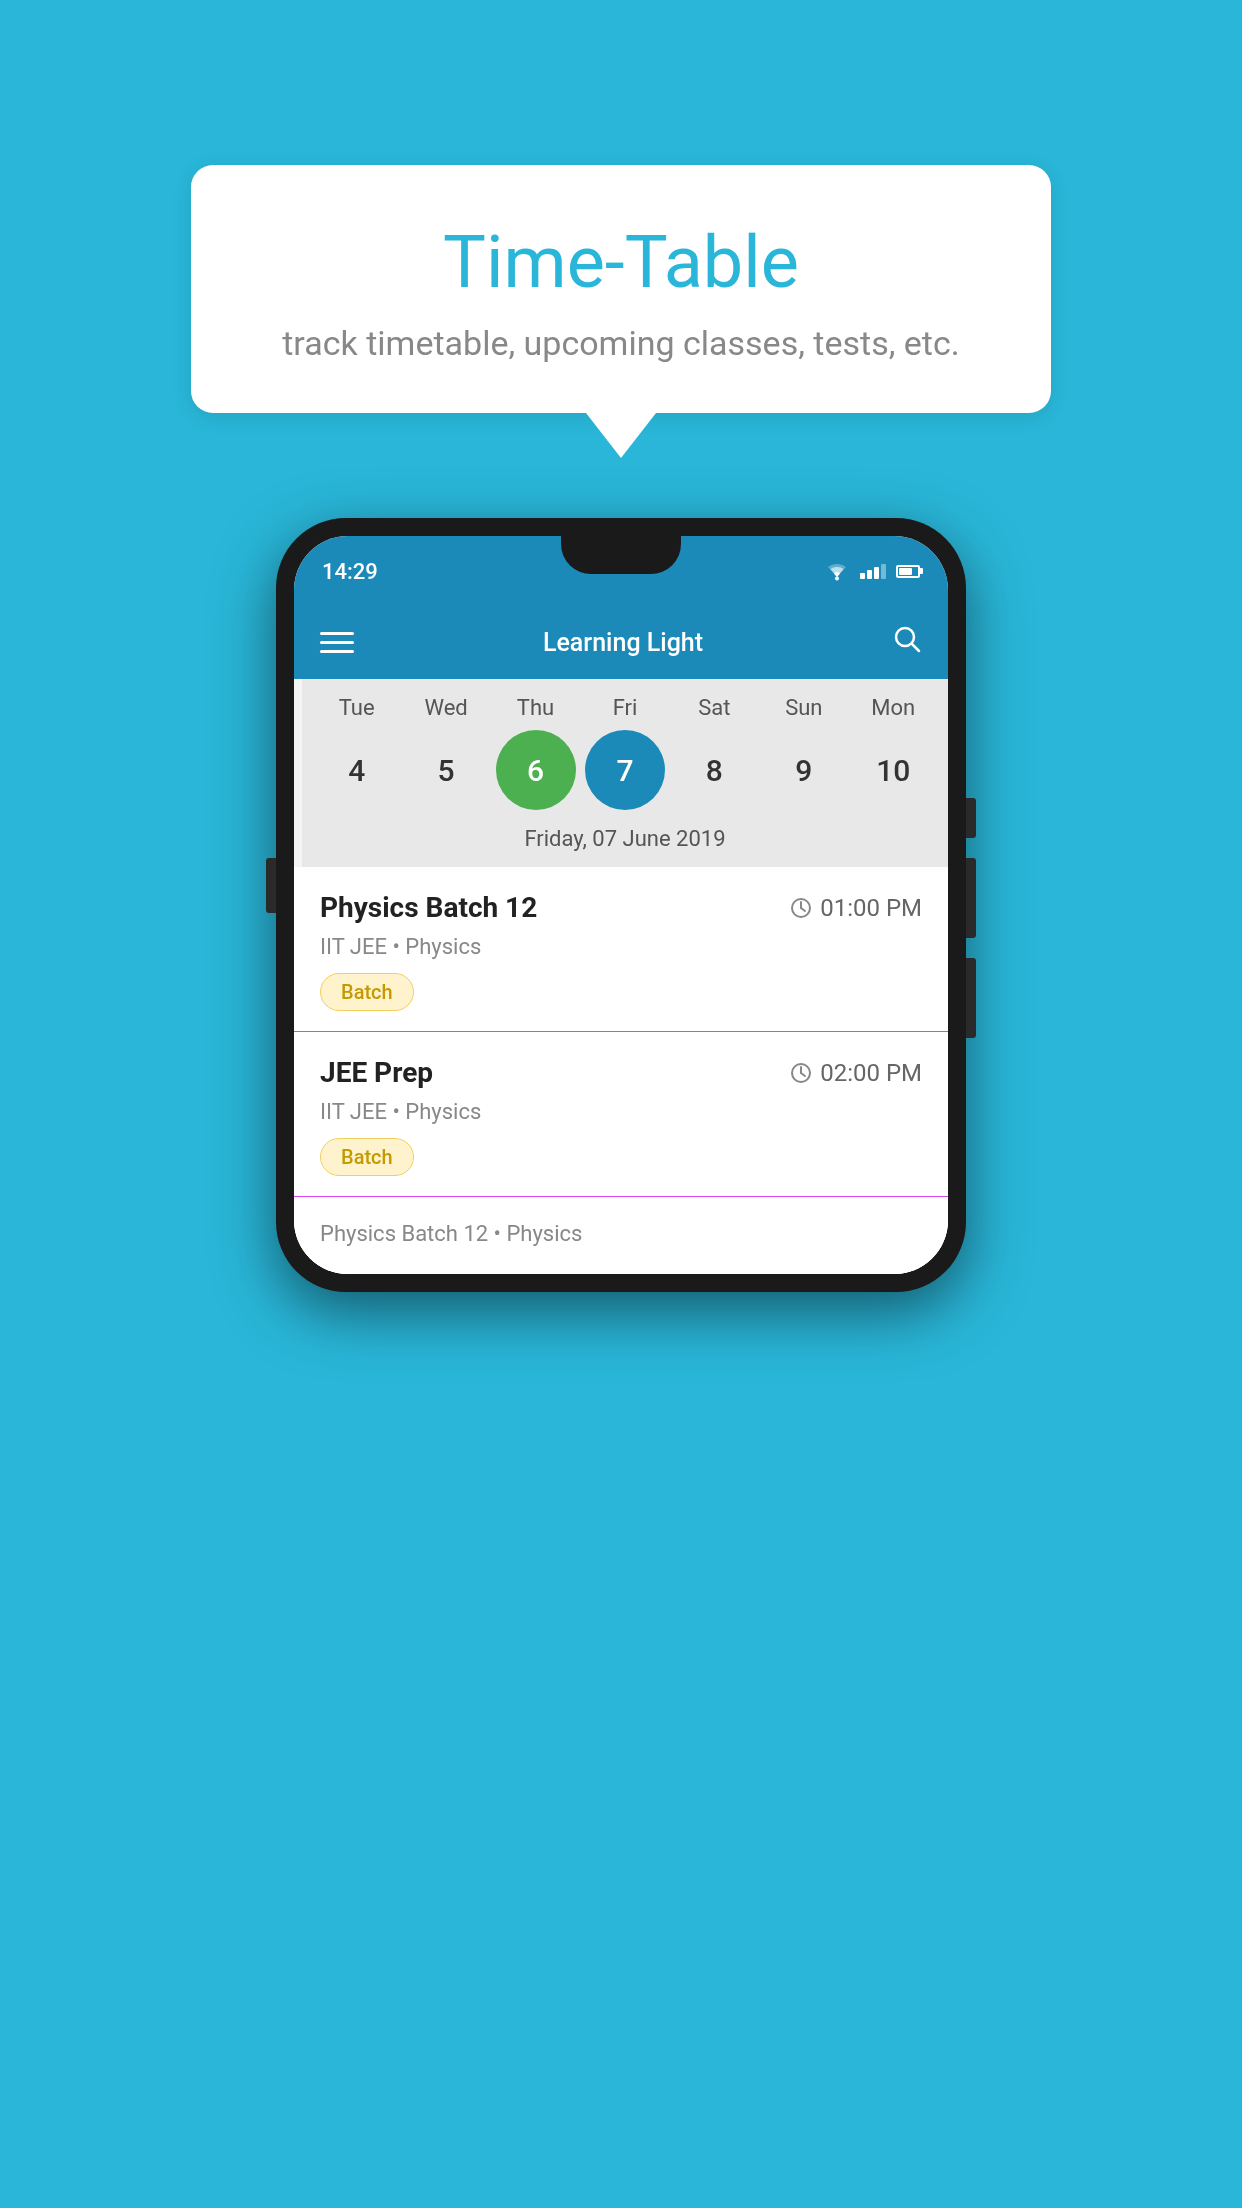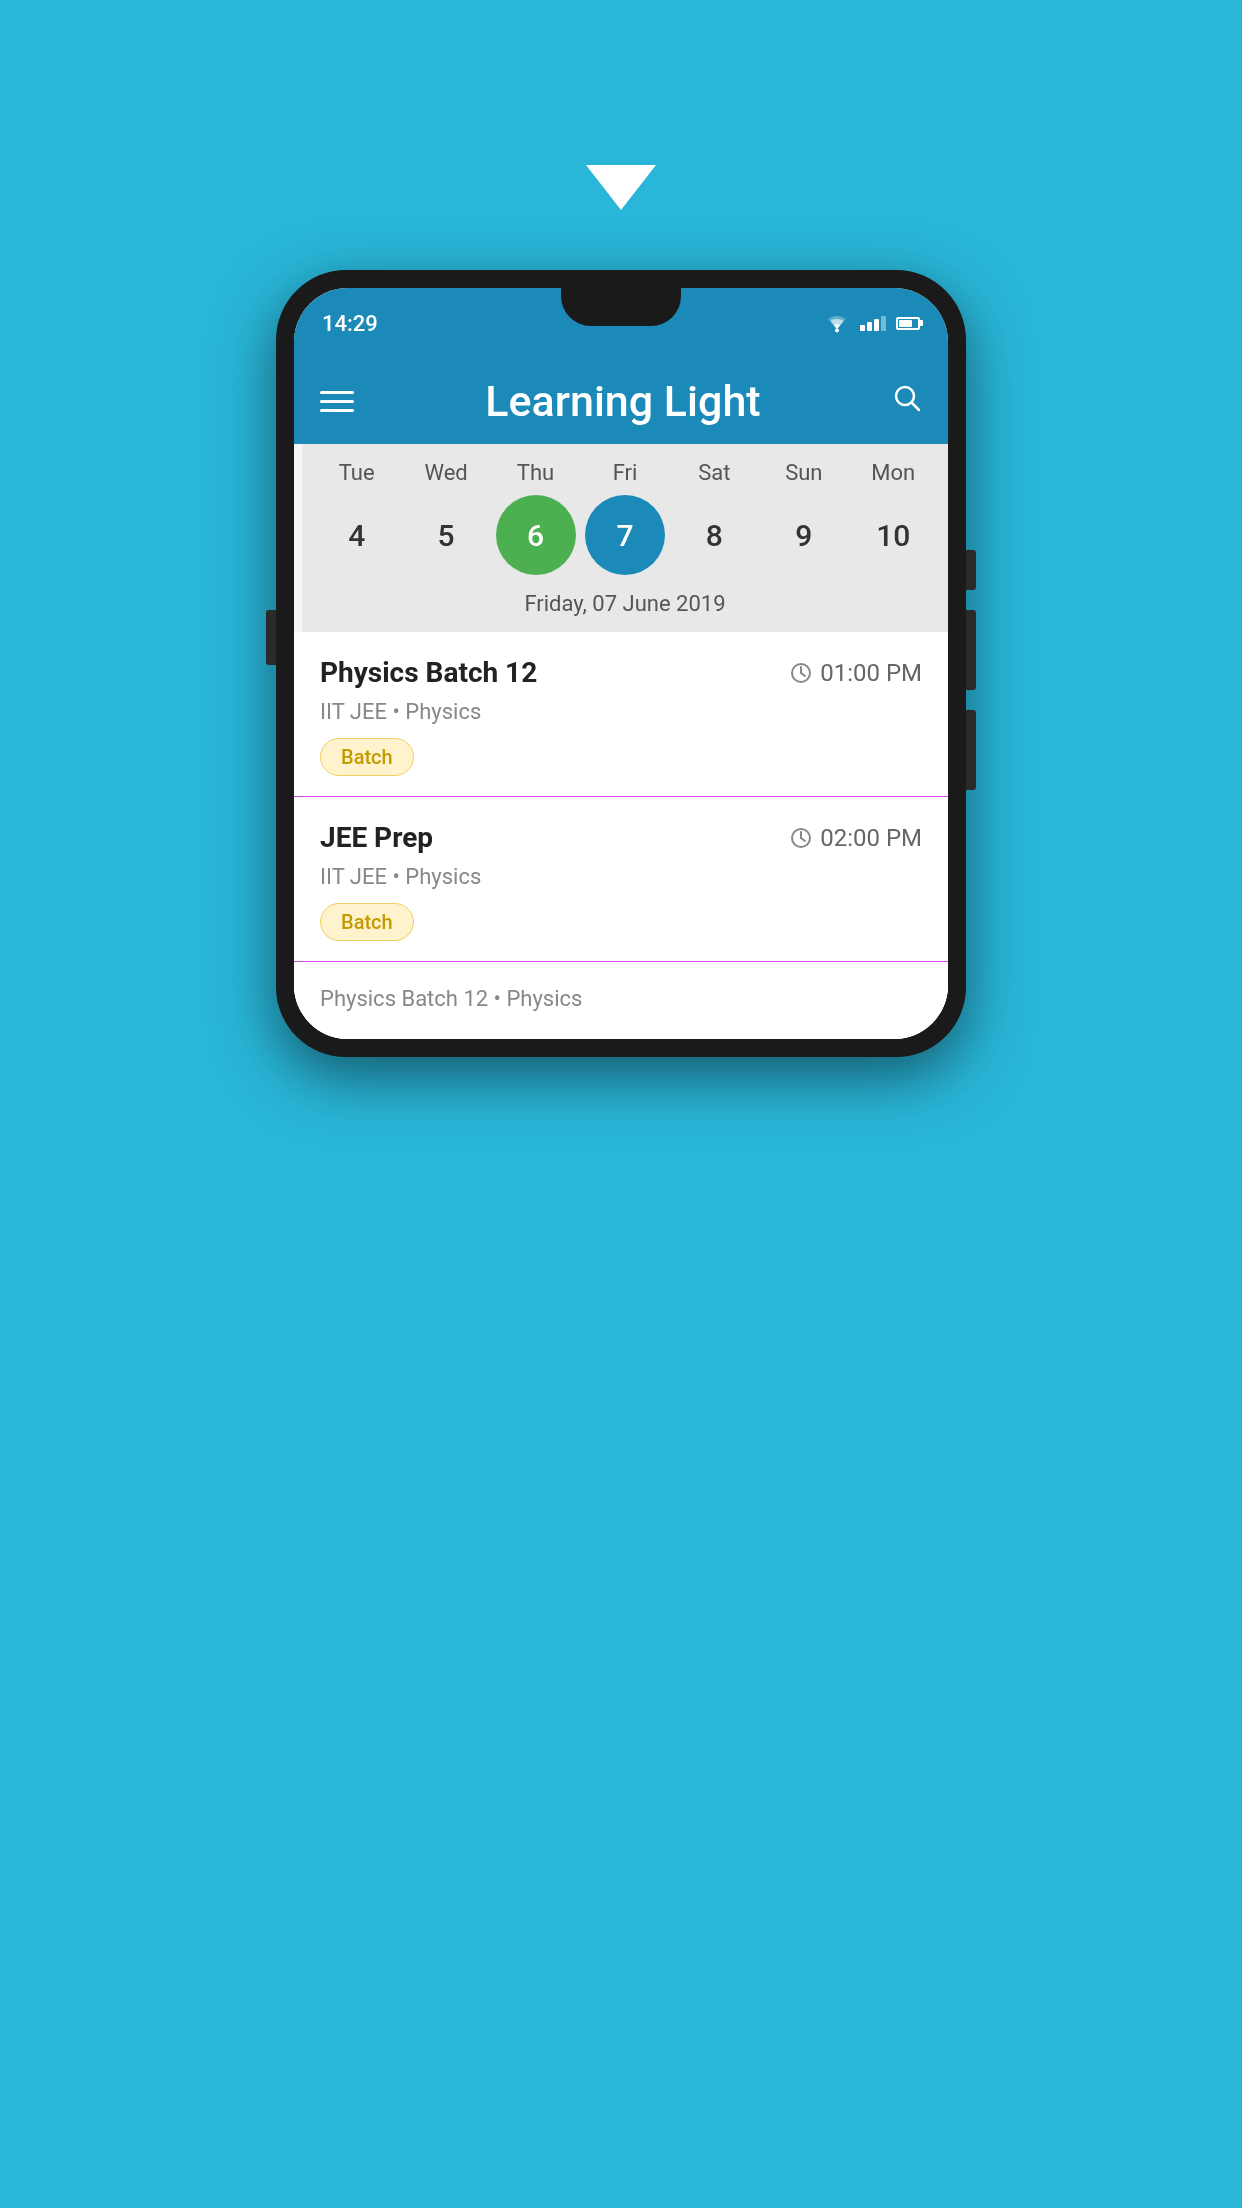--- a/index.html
+++ b/index.html
@@ -137,21 +137,21 @@
 
     .hamburger-line {
       width: 34px;
       height: 3px;
       background: white;
       border-radius: 2px;
     }
 
     .app-title {
       color: white;
-      font-size: 43px;
+      font-size: 25px;
       font-weight: 500;
     }
 
     .search-icon-wrapper {
       color: white;
       font-size: 30px;
     }
 
     
     .calendar-strip {
@@ -346,20 +346,24 @@
       background: white;
       height: 100%;
       width: 70%;
       border-radius: 1px;
     }
   </style>
 </head>
 <body>
 
 <div class="speech-bubble-wrapper">
+  <div class="speech-bubble">
+    <div class="speech-bubble-title">Time-Table</div>
+    <div class="speech-bubble-subtitle">track timetable, upcoming classes, tests, etc.</div>
+  </div>
   <div class="speech-bubble-arrow"></div>
 </div>
 
 <div class="phone-wrapper">
   <div class="phone-frame">
 
     <div class="side-button-left"></div>
     <div class="side-button-right-1"></div>
     <div class="side-button-right-2"></div>
     <div class="side-button-right-3"></div>

